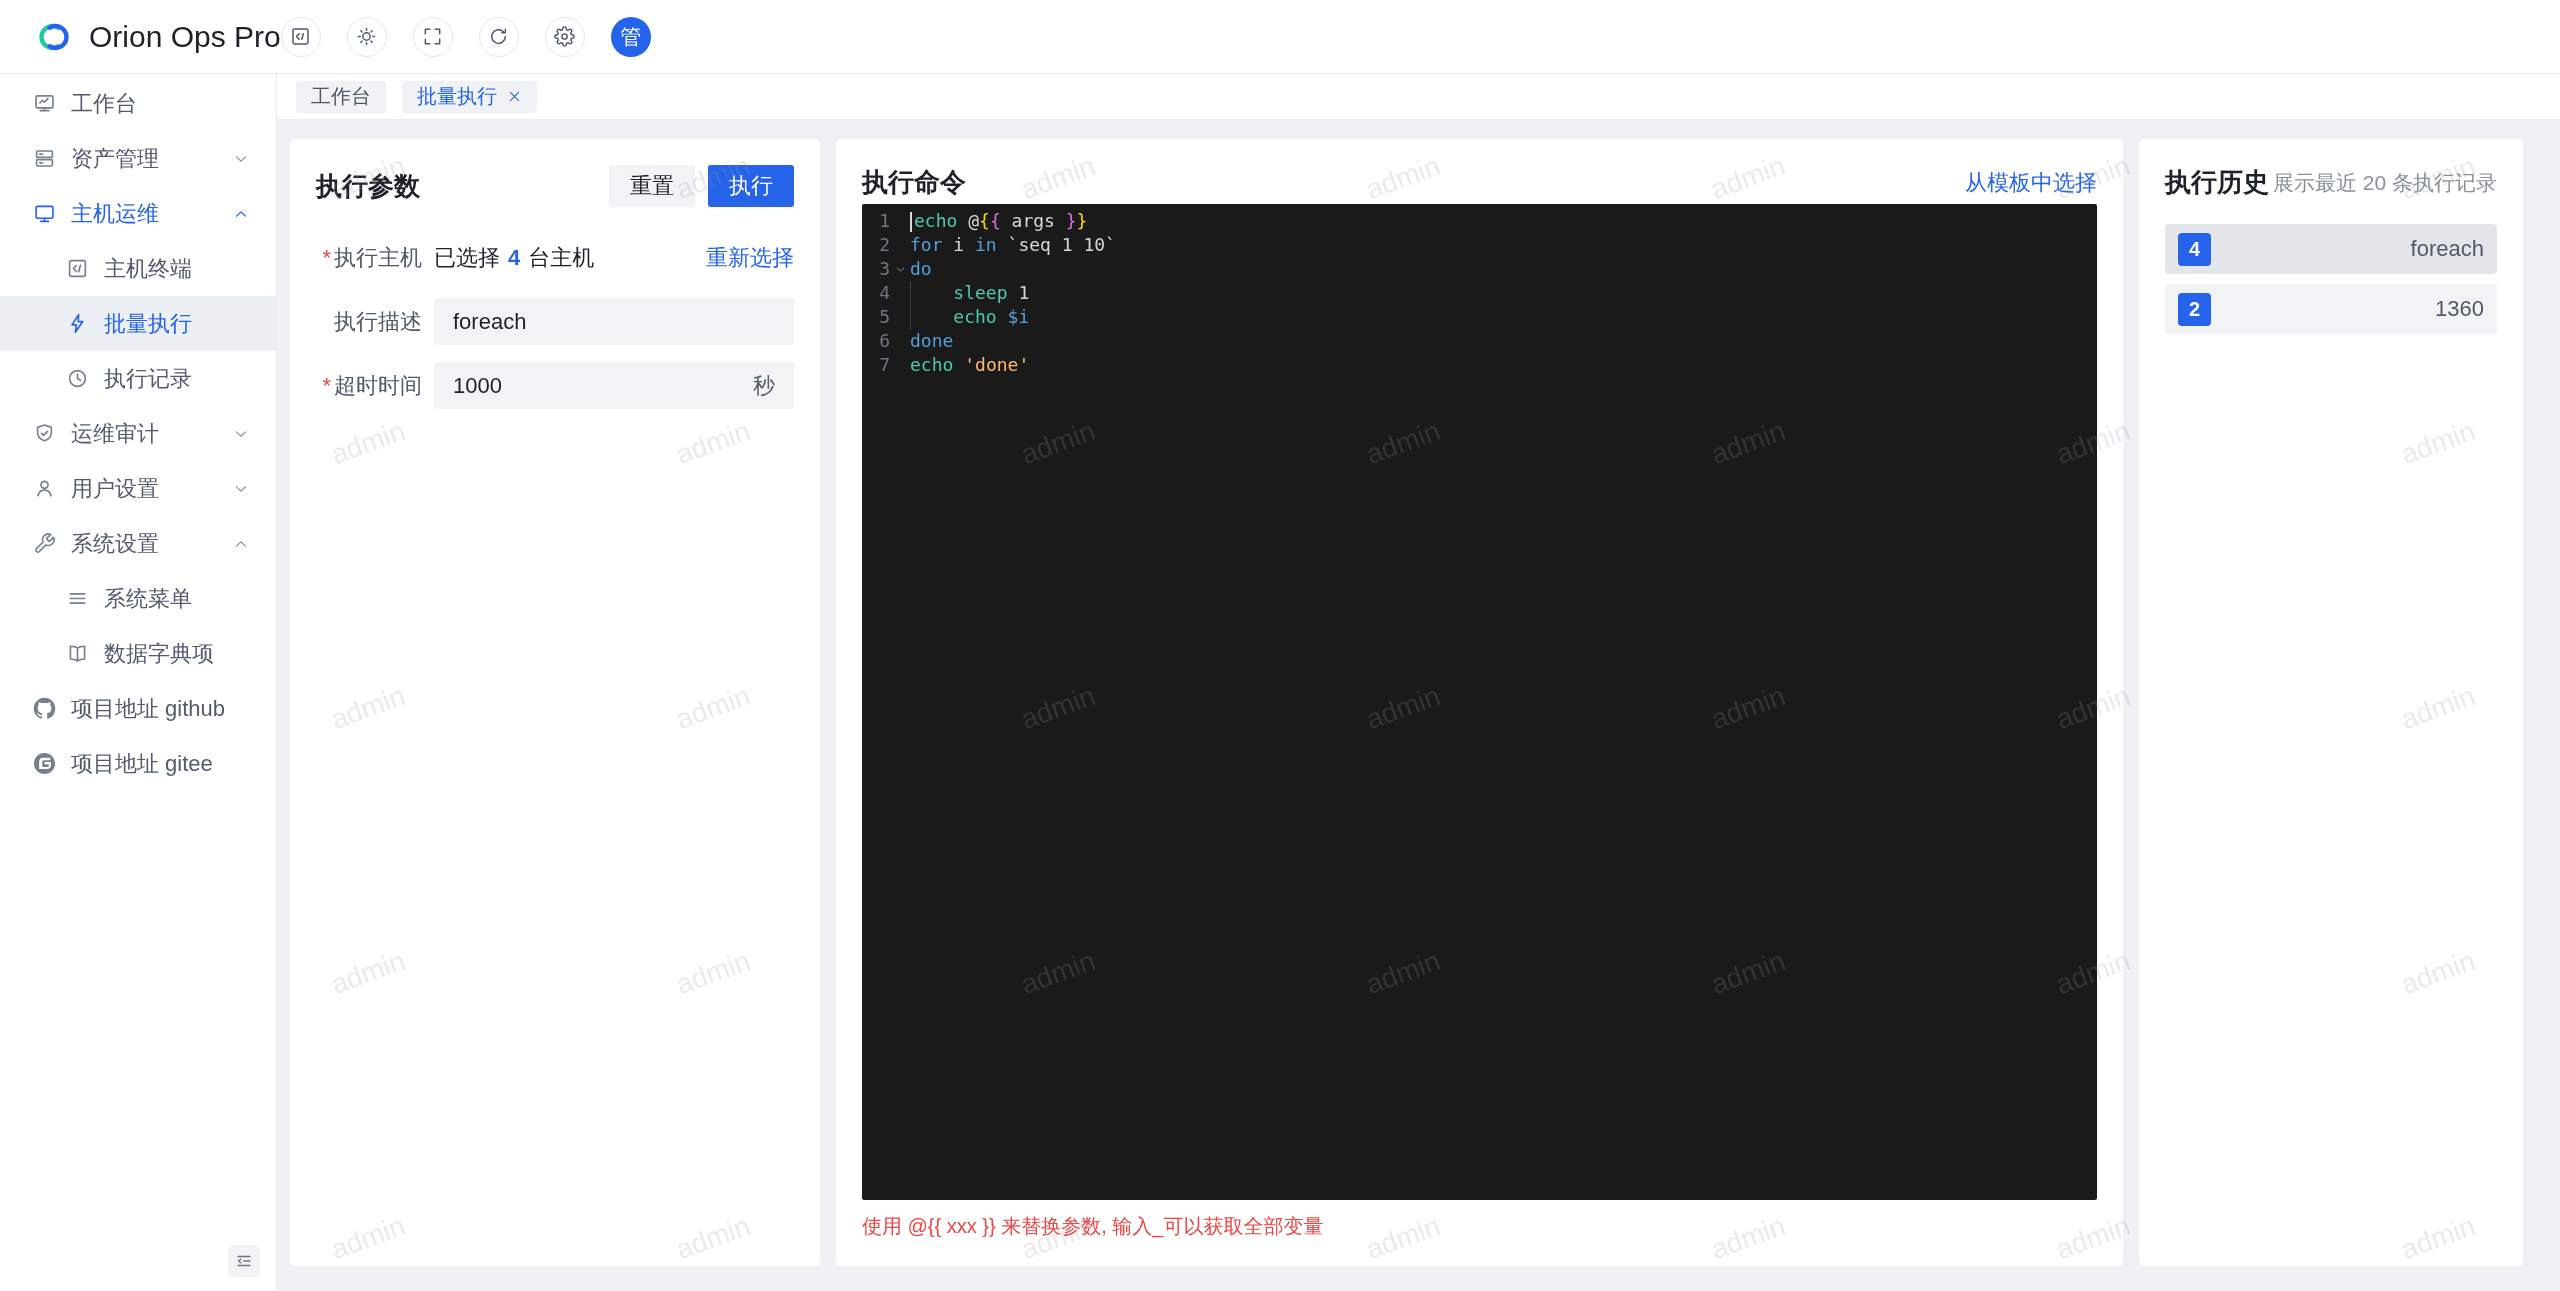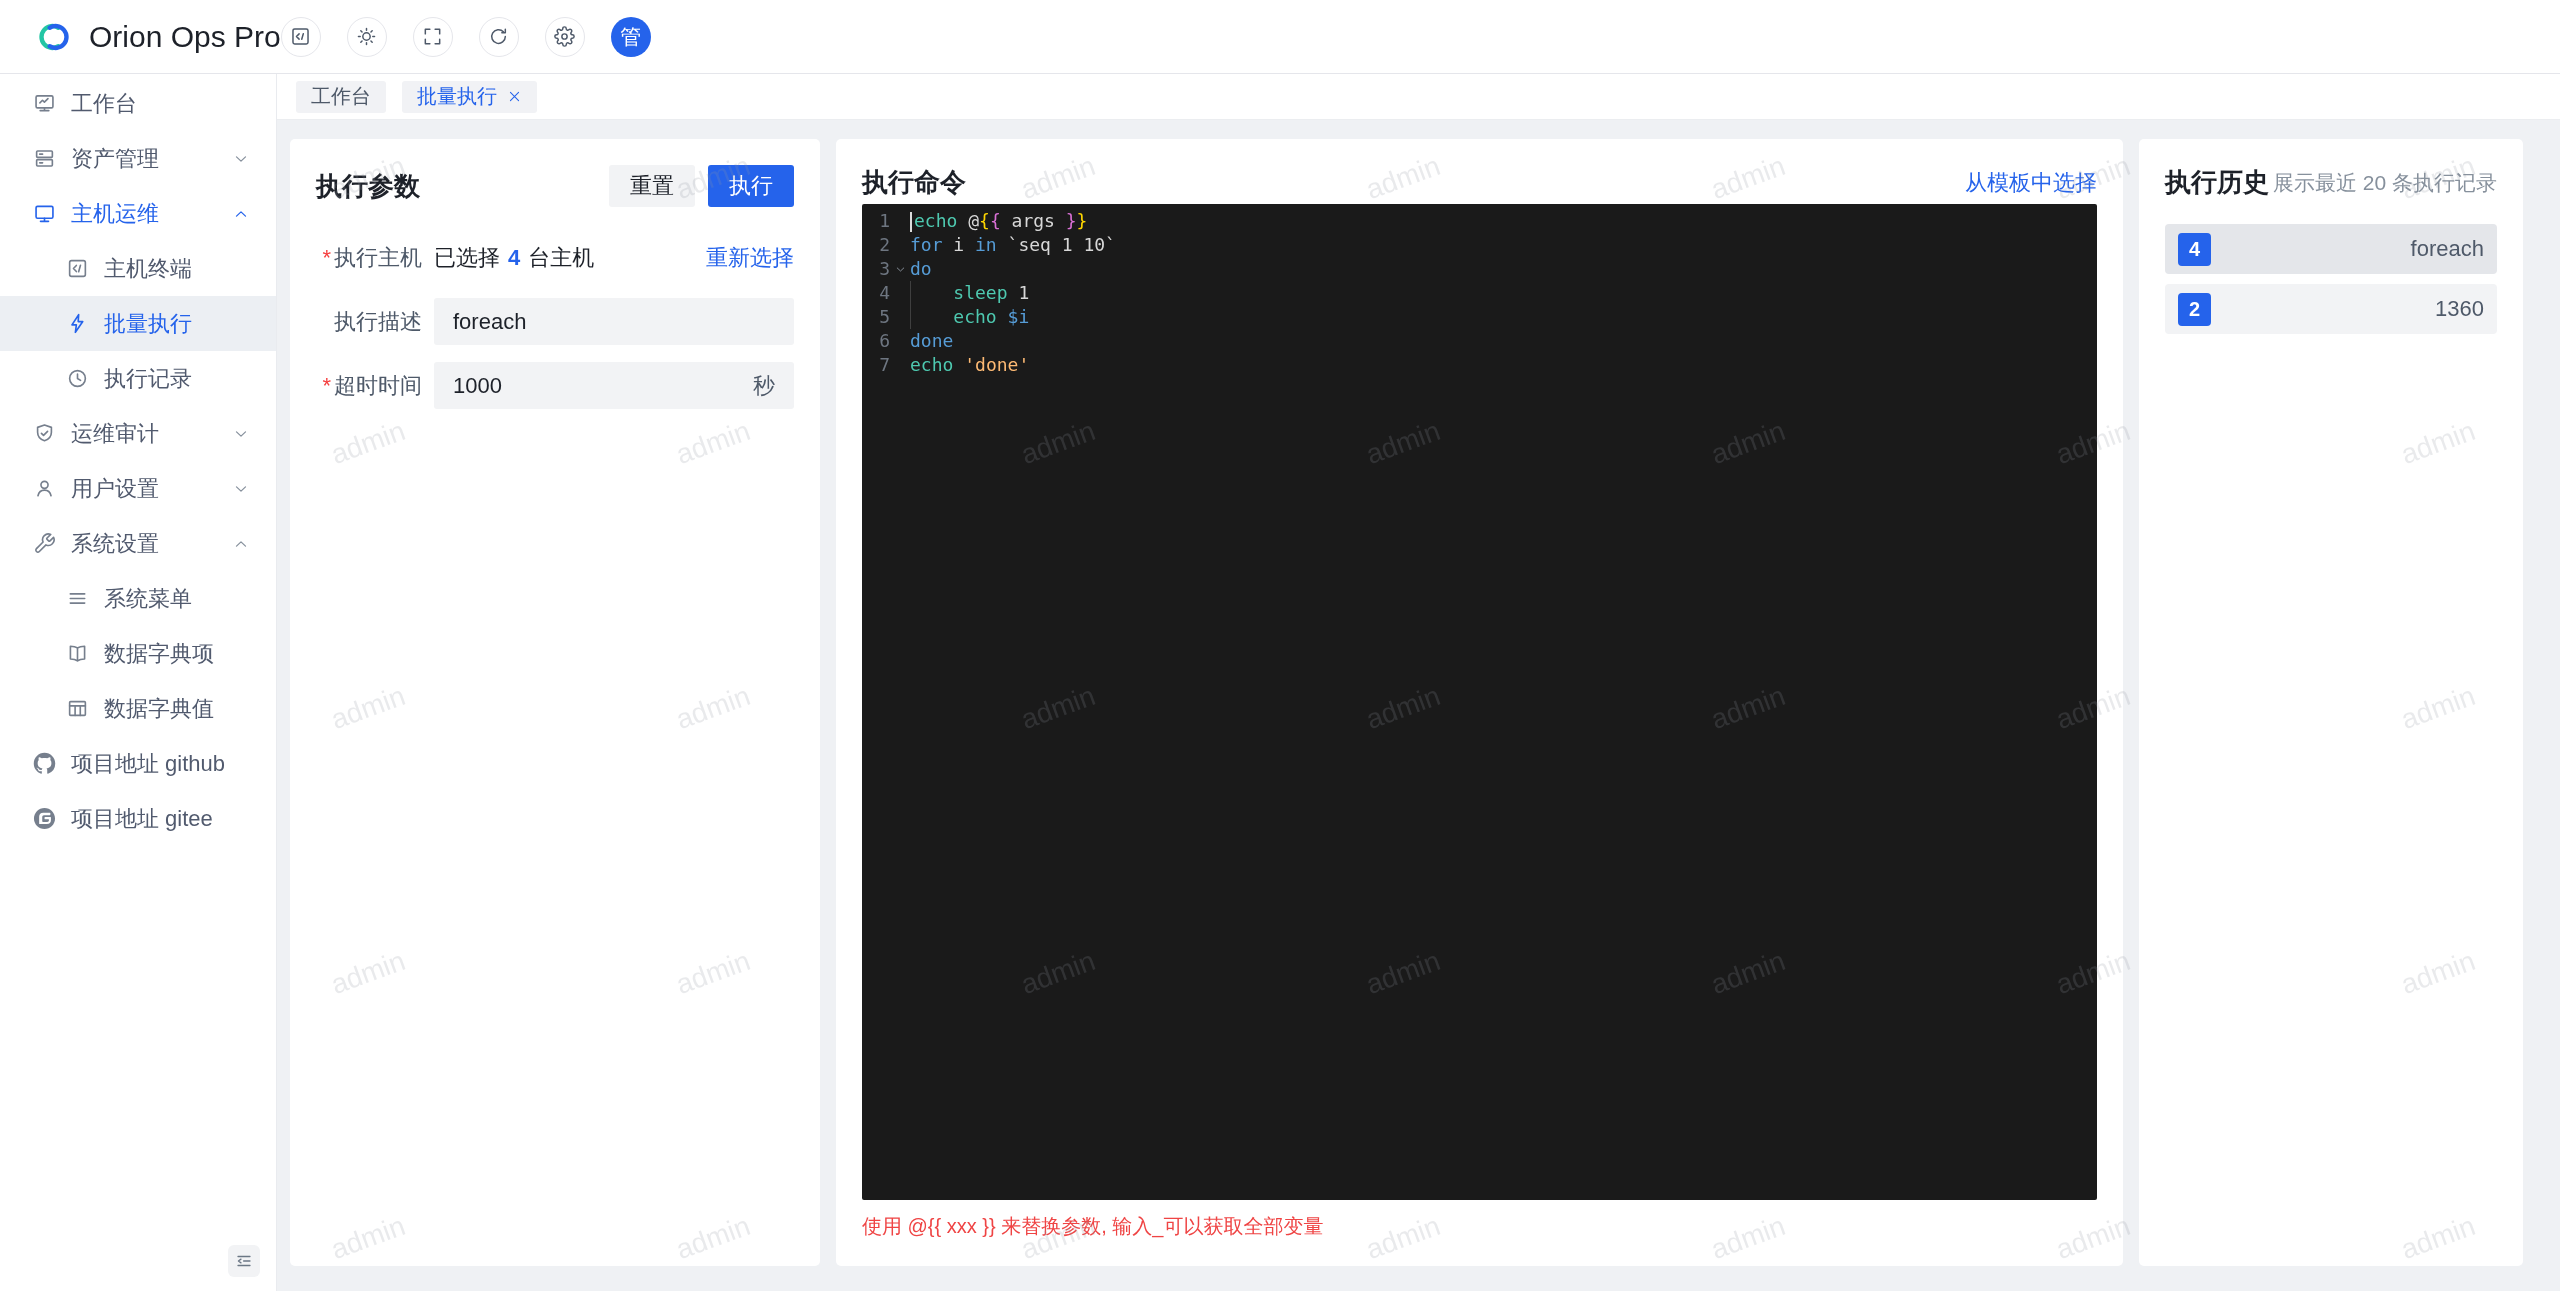--- a/index.html
+++ b/index.html
@@ -291,29 +291,20 @@
             <span class="s-label">系统菜单</span>
           </div>
           <div class="side-item sub">
             <span class="s-icon">
               <svg class="stroke-ic" viewBox="0 0 24 24">
                 <path d="M12 6.2C10.1 4.9 7.7 4.4 4.6 4.4v13.4c3.1 0 5.5.5 7.4 1.8 1.9-1.3 4.3-1.8 7.4-1.8V4.4c-3.1 0-5.5.5-7.4 1.8z"></path>
                 <path d="M12 6.2v13.4"></path>
               </svg>
             </span>
             <span class="s-label">数据字典项</span>
-          </div>
-          <div class="side-item sub">
-            <span class="s-icon">
-              <svg class="stroke-ic" viewBox="0 0 24 24">
-                <rect x="3.8" y="4.8" width="16.4" height="14.4" rx="1"></rect>
-                <path d="M3.8 9.3h16.4M9.5 9.3v9.9M14.9 9.3v9.9"></path>
-              </svg>
-            </span>
-            <span class="s-label">数据字典值</span>
           </div>
           <div class="side-item">
             <span class="s-icon">
               <svg viewBox="0 0 24 24">
                 <path fill="currentColor" d="M12 .8C5.8.8.8 5.8.8 12c0 4.95 3.2 9.15 7.66 10.63.56.1.77-.24.77-.54 0-.27-.01-1.15-.02-2.07-3.12.68-3.78-1.33-3.78-1.33-.51-1.3-1.25-1.64-1.25-1.64-1.02-.7.08-.68.08-.68 1.12.08 1.71 1.15 1.71 1.15 1 1.72 2.63 1.22 3.27.94.1-.73.39-1.22.71-1.5-2.49-.28-5.1-1.25-5.1-5.55 0-1.23.44-2.23 1.16-3.02-.12-.28-.5-1.42.11-2.97 0 0 .95-.3 3.1 1.15.9-.25 1.86-.38 2.82-.38s1.92.13 2.82.38c2.15-1.45 3.1-1.15 3.1-1.15.61 1.55.23 2.69.11 2.97.72.79 1.16 1.79 1.16 3.02 0 4.31-2.62 5.26-5.12 5.54.4.35.76 1.03.76 2.08 0 1.5-.01 2.72-.01 3.09 0 .3.2.65.78.54A11.22 11.22 0 0 0 23.2 12C23.2 5.8 18.2.8 12 .8z"></path>
               </svg>
             </span>
             <span class="s-label">项目地址 github</span>
           </div>
           <div class="side-item">

